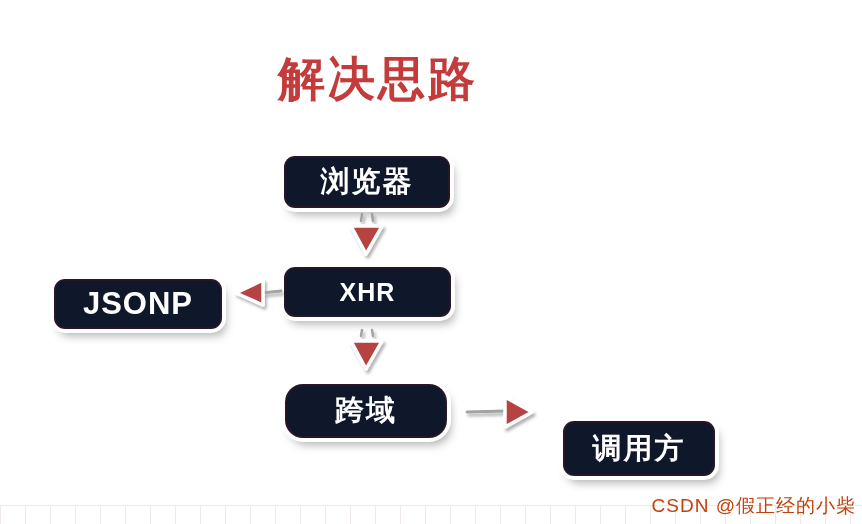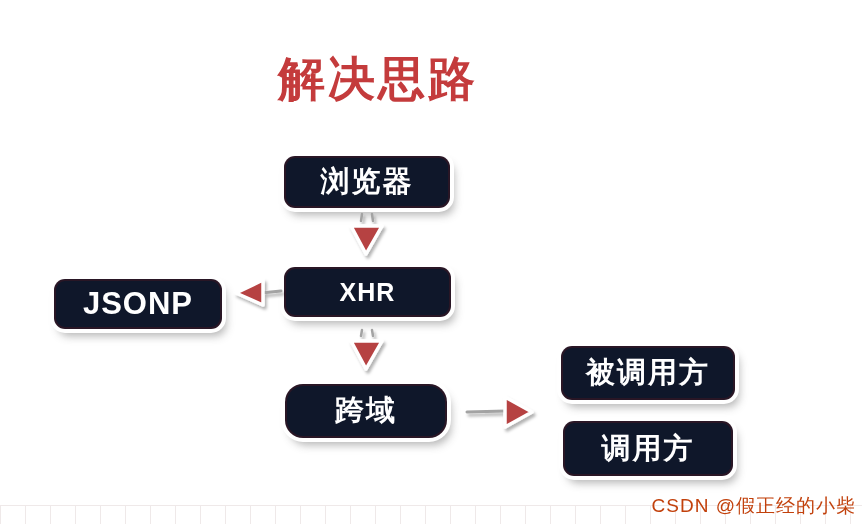--- a/index.html
+++ b/index.html
@@ -52,21 +52,21 @@
     font-weight: bold;
     font-size: 29px;
     letter-spacing: 2px;
     box-shadow: 0 0 0 4px #ffffff, 4px 7px 8px rgba(70, 70, 70, 0.40);
   }
   .node-browser { left: 284px; top: 156px; width: 166px; height: 52px; }
   .node-jsonp   { left:  54px; top: 267px; width: 168px; height: 50px; font-size: 31px; letter-spacing: 1px; margin-top: 12px; }
   .node-xhr     { left: 284px; top: 267px; width: 167px; height: 50px; font-size: 25px; letter-spacing: 1px; }
   .node-cross   { left: 285px; top: 384px; width: 162px; height: 54px; border-radius: 18px; }
   .node-callee  { left: 561px; top: 346px; width: 174px; height: 54px; }
-  .node-caller  { left: 563px; top: 421px; width: 170px; height: 55px; }
+  .node-caller  { left: 563px; top: 421px; width: 152px; height: 55px; }
   .arrows {
     position: absolute;
     left: 0;
     top: 0;
     width: 862px;
     height: 524px;
     pointer-events: none;
   }
   .watermark {
     position: absolute;
@@ -83,21 +83,20 @@
 <div class="canvas">
 
   <div class="grid-strip"></div>
 
   <h1 class="title">解决思路</h1>
 
   <div class="node node-browser">浏览器</div>
   <div class="node node-jsonp">JSONP</div>
   <div class="node node-xhr">XHR</div>
   <div class="node node-cross">跨域</div>
-  <div class="node node-callee">被调用方</div>
   <div class="node node-caller">调用方</div>
 
   <svg class="arrows" viewBox="0 0 862 524" xmlns="http://www.w3.org/2000/svg">
     <defs>
       <filter id="tri-shadow" x="-40%" y="-40%" width="200%" height="200%">
         <feDropShadow dx="2" dy="3" stdDeviation="1.6" flood-color="#000000" flood-opacity="0.30"></feDropShadow>
       </filter>
     </defs>
 
     <g filter="url(#tri-shadow)">

